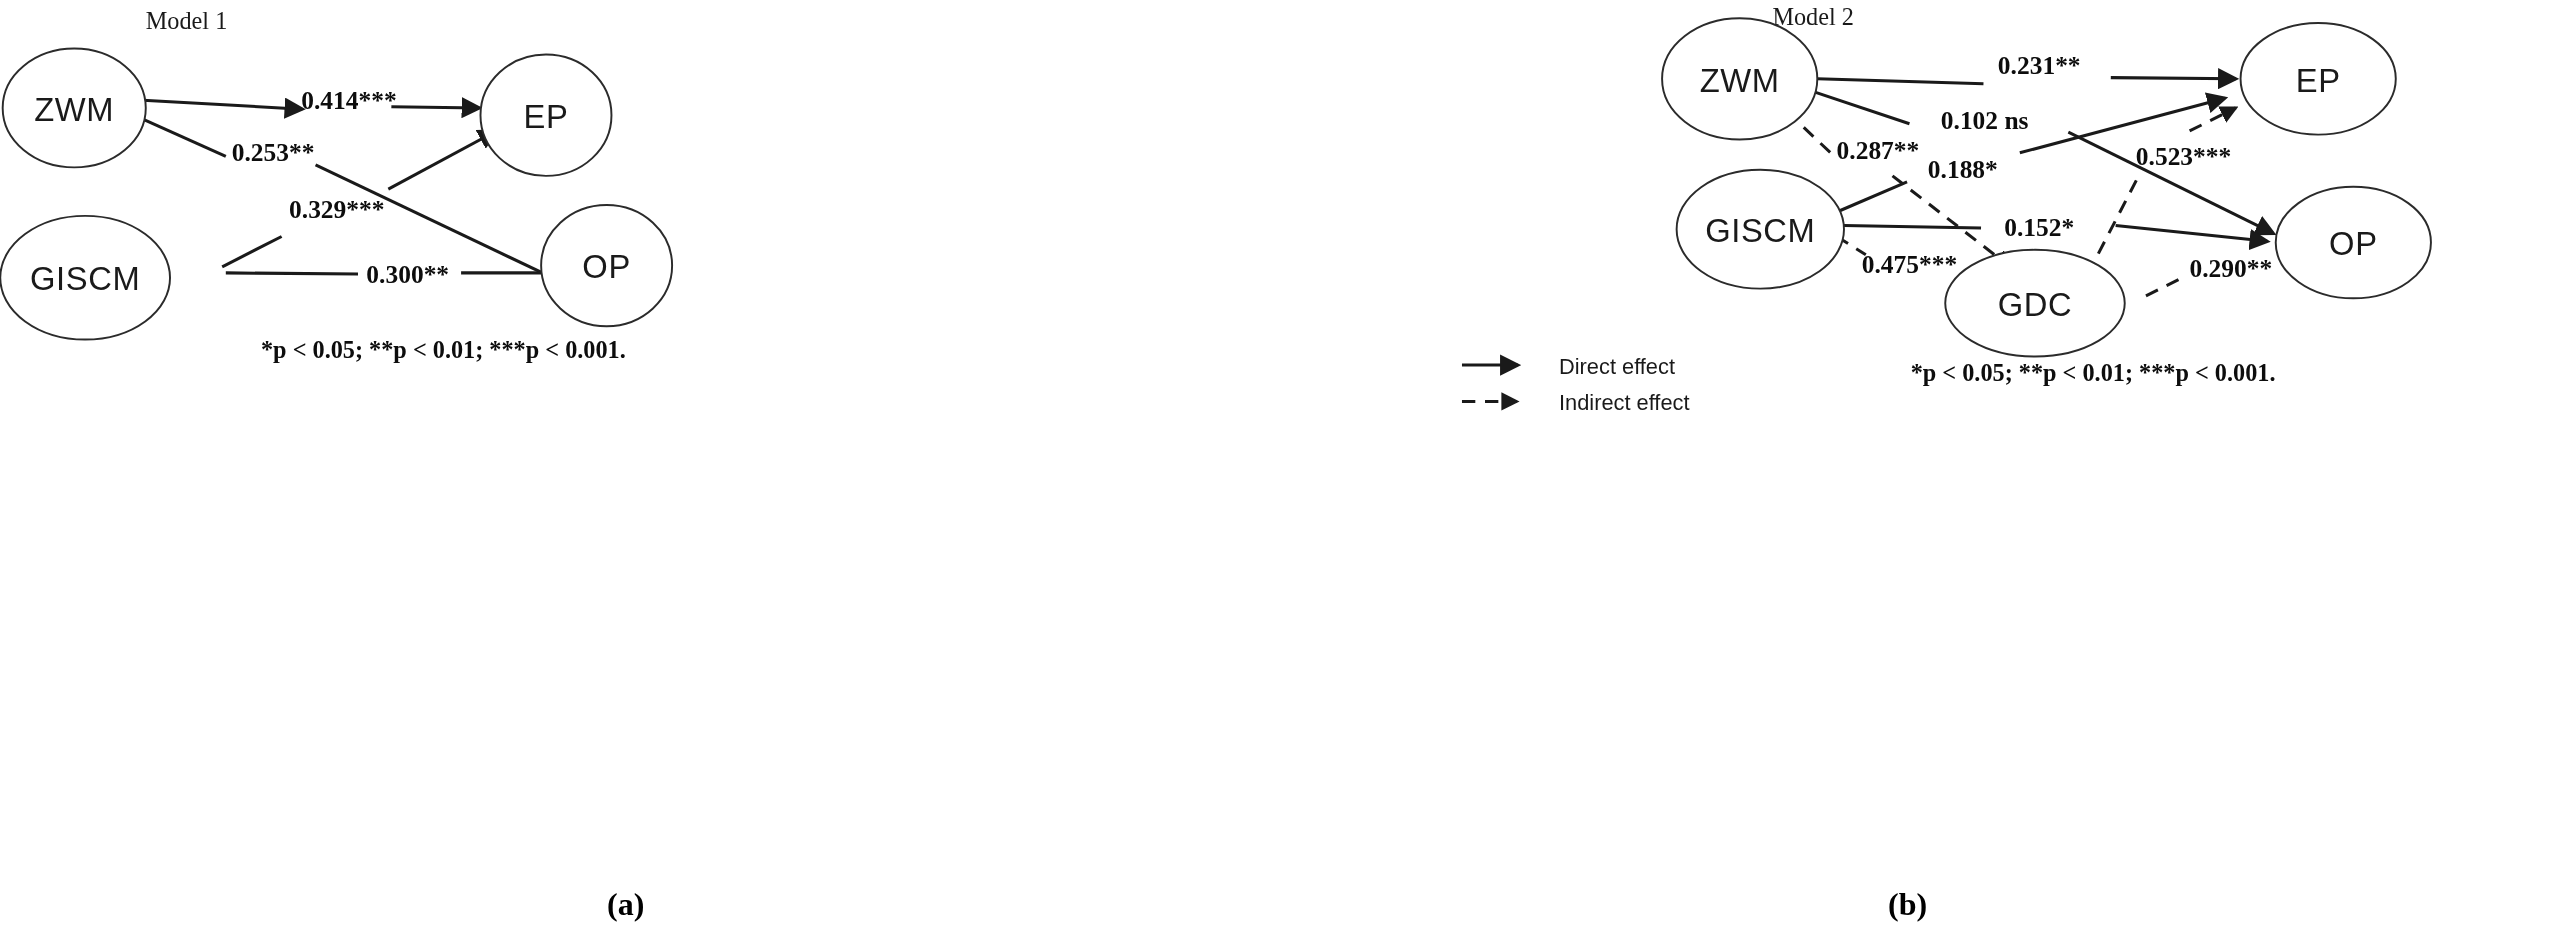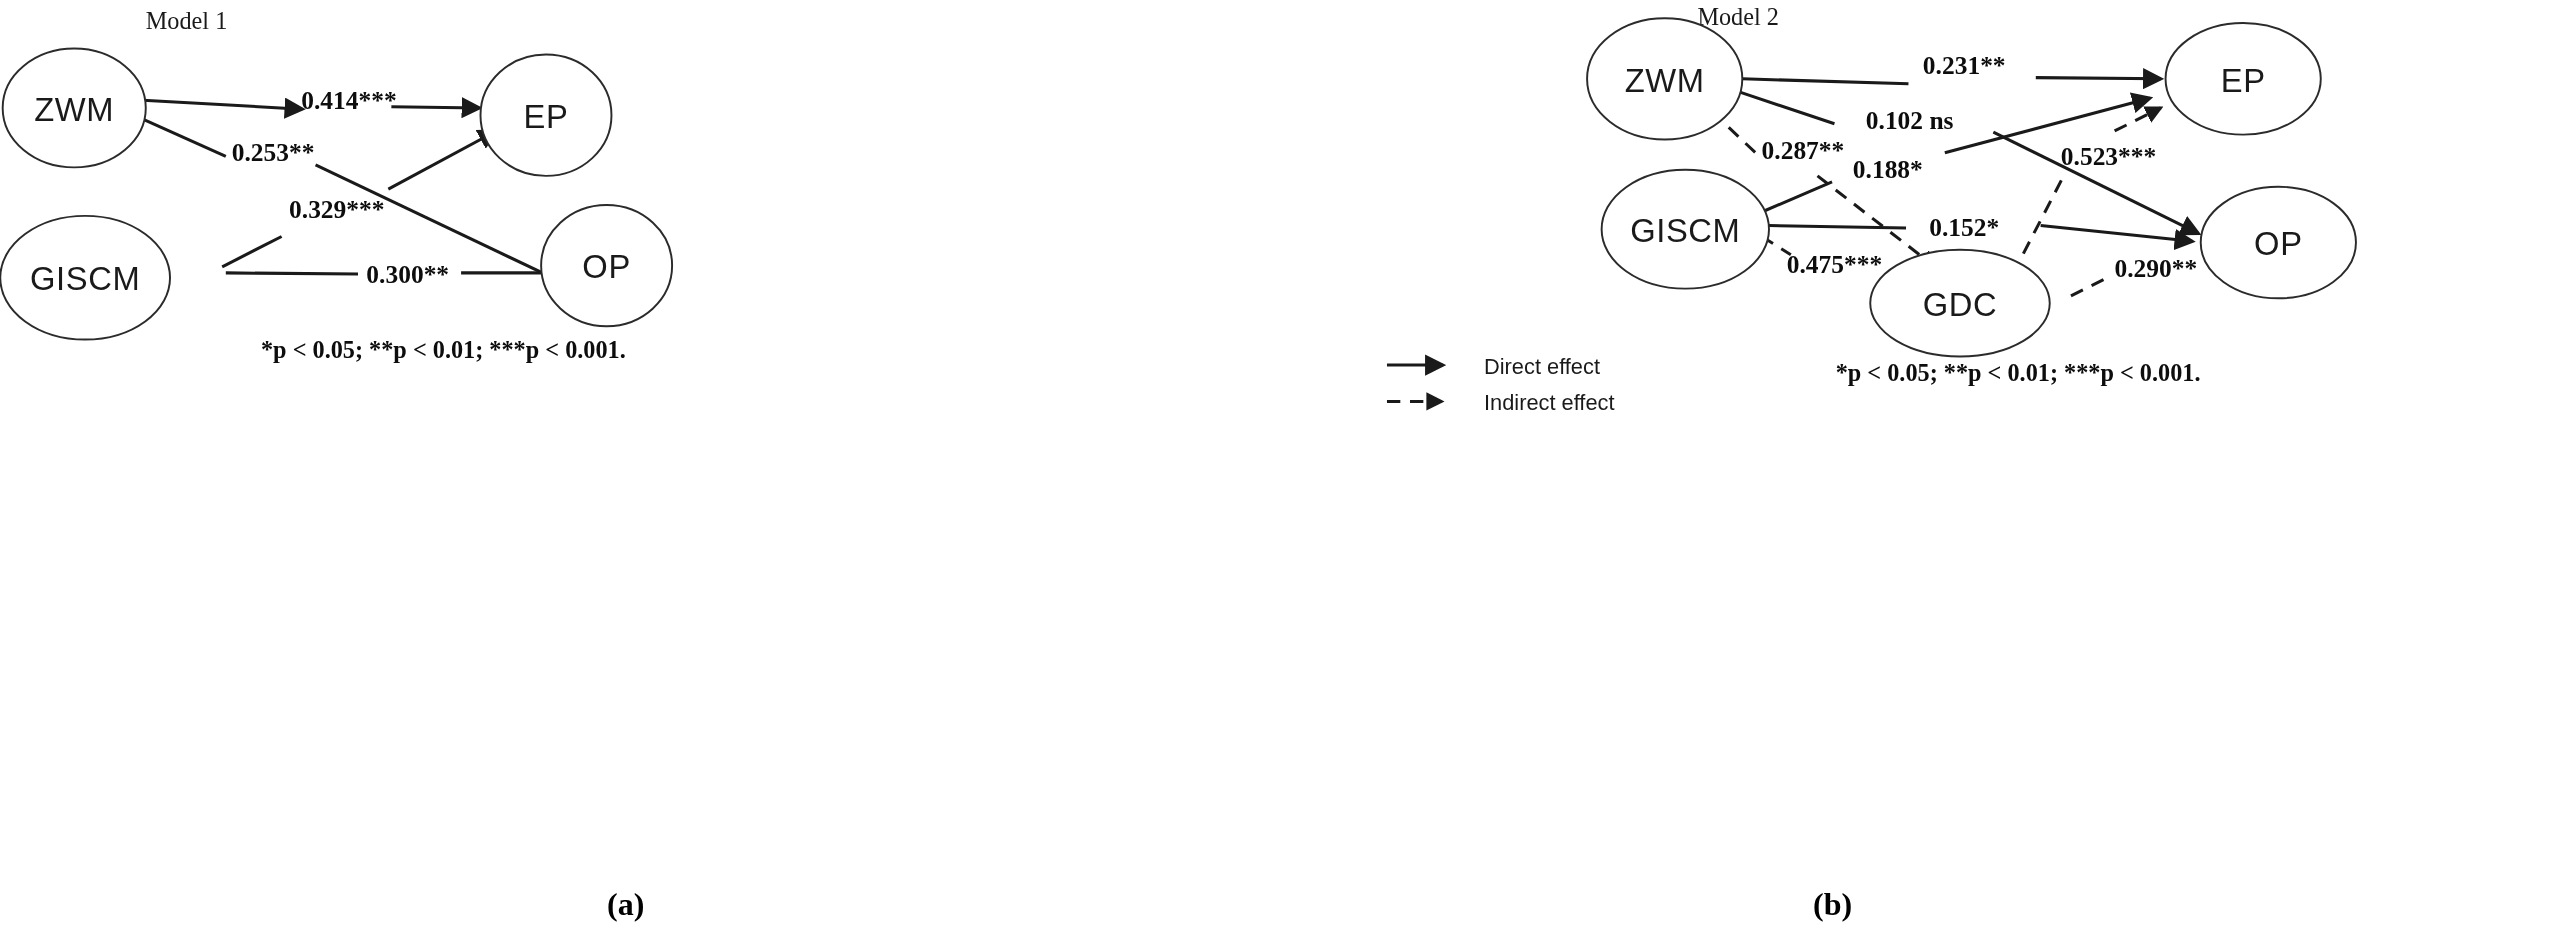--- a/index.html
+++ b/index.html
@@ -1,20 +1,20 @@
 <!DOCTYPE html>
 <html style="font-size:9.7px"><head>
 <meta charset="utf-8">
 <style>
   html,body{margin:0;padding:0;background:#ffffff;}
   body{width:2576px;height:952px;position:relative;overflow:hidden;
        font-family:"Liberation Sans", sans-serif;color:#111;}
   .panel{position:absolute;top:0;height:952px;}
   #panel-a{left:0;width:1286px;text-align:right;}
-  #panel-b{left:1211px;width:1290px;}
+  #panel-b{left:1286px;width:1290px;}
   svg{position:absolute;left:0;top:0;overflow:visible;}
   .ellipse{fill:#ffffff;stroke:#2b2b2b;stroke-width:3.2;}
   .edge{stroke:#1a1a1a;stroke-width:5;fill:none;stroke-linecap:butt;}
   .edge-dashed{stroke:#1a1a1a;stroke-width:5;fill:none;stroke-dasharray:22 16;stroke-linecap:butt;}
   .node-label{font-family:"Liberation Sans", sans-serif;font-size:54px;fill:#1a1a1a;
               text-anchor:middle;dominant-baseline:central;letter-spacing:1px;}
   .model-title{font-family:"Liberation Serif", serif;font-size:40px;fill:#1a1a1a;}
   .coef{font-family:"Liberation Serif", serif;font-size:42px;font-weight:bold;fill:#0d0d0d;
         text-anchor:middle;dominant-baseline:central;}
   .signote{font-family:"Liberation Serif", serif;font-size:40px;font-weight:bold;fill:#0d0d0d;}

